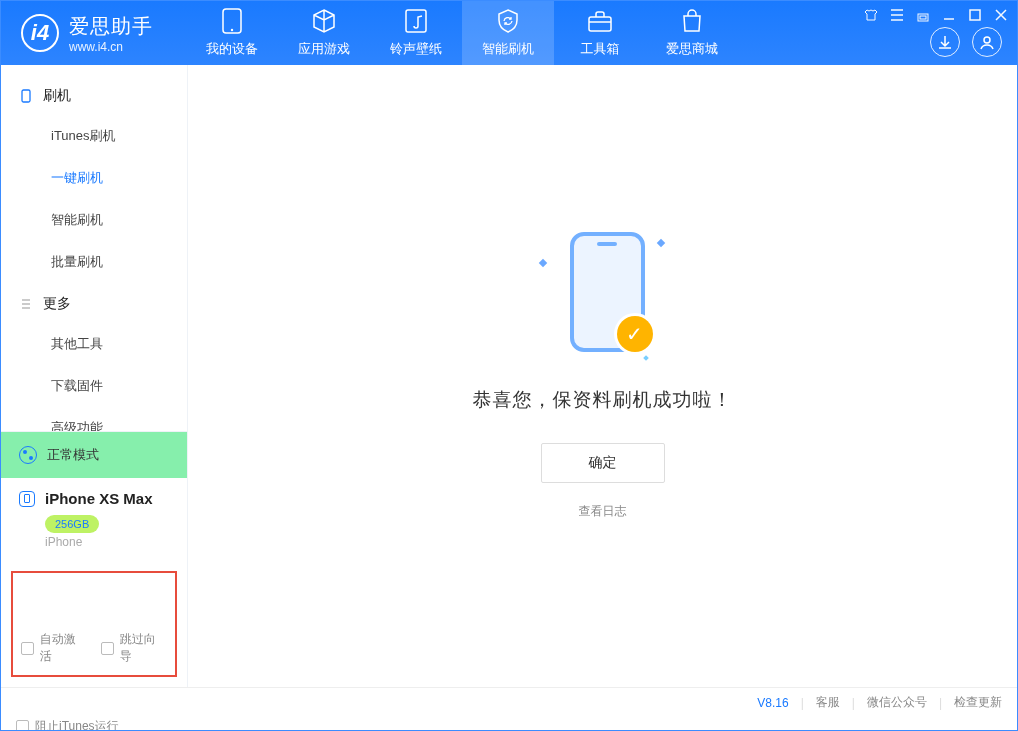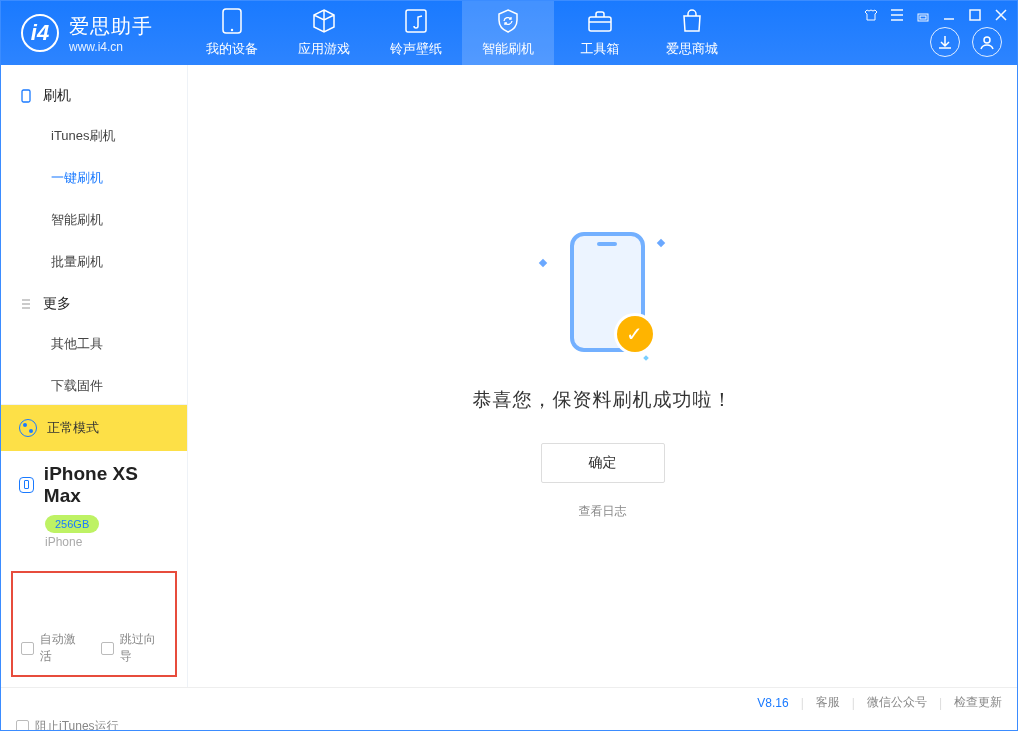--- a/index.html
+++ b/index.html
@@ -28,28 +28,28 @@
 .body { display: flex; height: calc(100% - 77px - 30px); }
 .sidebar { width: 187px; border-right: 1px solid #eef2f7; display:flex; flex-direction:column; }
 .side-top { flex: 1; overflow:auto; padding-top: 10px; }
 .side-section-title { display:flex; align-items:center; gap:10px; padding: 12px 18px 10px; font-size:14px; color:#222; }
 .side-section-title .sicon { width:14px; height:14px; color:#1a7aff; }
 .side-items { padding-left: 50px; }
 .side-item { font-size: 13px; color:#444; padding: 12px 0; cursor:pointer; }
 .side-item.active { color:#1a7aff; }
 
 .side-bottom { border-top: 1px solid #eef2f7; }
-.mode-card { background:#fde047; margin: 0; padding: 14px 18px; display:flex; align-items:center; gap:10px; font-size:13px; color:#333; }
+.mode-card { background:#86efac; margin: 0; padding: 14px 18px; display:flex; align-items:center; gap:10px; font-size:13px; color:#333; }
 .mode-icon { width:18px; height:18px; border:1.5px solid #1a7aff; border-radius:50%; position:relative; }
 .mode-icon::before, .mode-icon::after { content:''; position:absolute; background:#1a7aff; border-radius:50%; width:4px; height:4px; }
 .mode-icon::before { left:3px; top:3px; }
 .mode-icon::after { right:3px; bottom:3px; }
 
 .device-card { padding: 12px 18px 14px; }
-.device-head { display:flex; align-items:center; gap:10px; font-size:19px; font-weight:600; color:#222; }
+.device-head { display:flex; align-items:center; gap:10px; font-size:15px; font-weight:600; color:#222; }
 .device-head .dicon { width:16px; height:16px; border:1.5px solid #1a7aff; border-radius:4px; position:relative; }
 .device-head .dicon::after { content:''; position:absolute; left:4px; right:4px; top:2px; bottom:3px; border:1px solid #1a7aff; border-radius:1px; }
 .storage-pill { display:inline-block; margin: 8px 0 2px 26px; background:#bef264; color:#1a7aff; font-size:11px; padding:3px 10px; border-radius:10px; }
 .device-sub { margin-left:26px; font-size:12px; color:#aaa; }
 
 .checkbox-row { border: 2px solid #e74c3c; margin: 8px 10px 10px; padding: 10px 8px; display:flex; gap:14px; align-items:center; }
 .ck { display:flex; align-items:center; gap:6px; font-size:12px; color:#888; cursor:pointer;margin-top:48px; }
 .ck-box { width:13px; height:13px; border:1px solid #bbb; border-radius:2px; }
 
 

